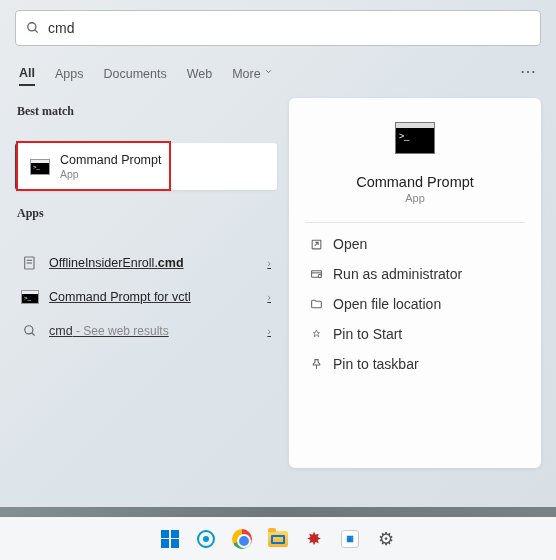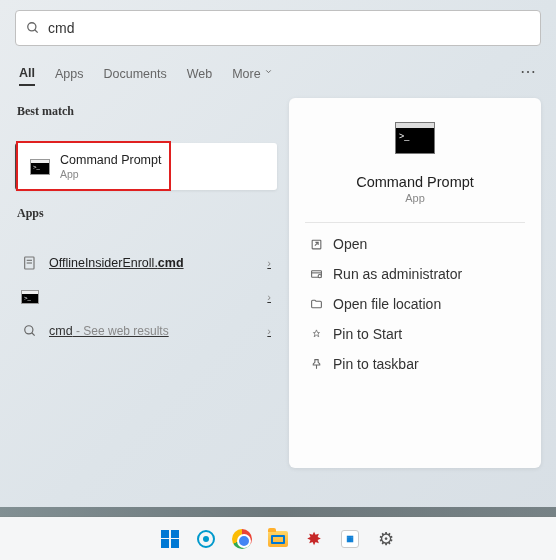--- a/index.html
+++ b/index.html
@@ -250,20 +250,21 @@
             <line x1="7" y1="8" x2="15" y2="8"></line>
             <line x1="7" y1="12" x2="15" y2="12"></line>
           </svg>
       </span>
       <span class="item-title"><span>OfflineInsiderEnroll.</span><span class="bold">cmd</span></span>
       <span class="chev">›</span>
     </div>
 
     <div class="list-row">
       <div class="cmd-ic" style="width:18px;height:14px"></div>
+      <span class="item-title"><span>Command Prompt for vctl</span><span class="bold"></span></span>
       <span class="chev">›</span>
     </div>
 
 
     <div class="list-row">
       <span class="search-ic-sm">
         <svg width="14" height="14" viewBox="0 0 24 24" fill="none" stroke="#666" stroke-width="2">
             <circle cx="10" cy="10" r="7"></circle>
             <line x1="20" y1="20" x2="15" y2="15"></line>
           </svg>

